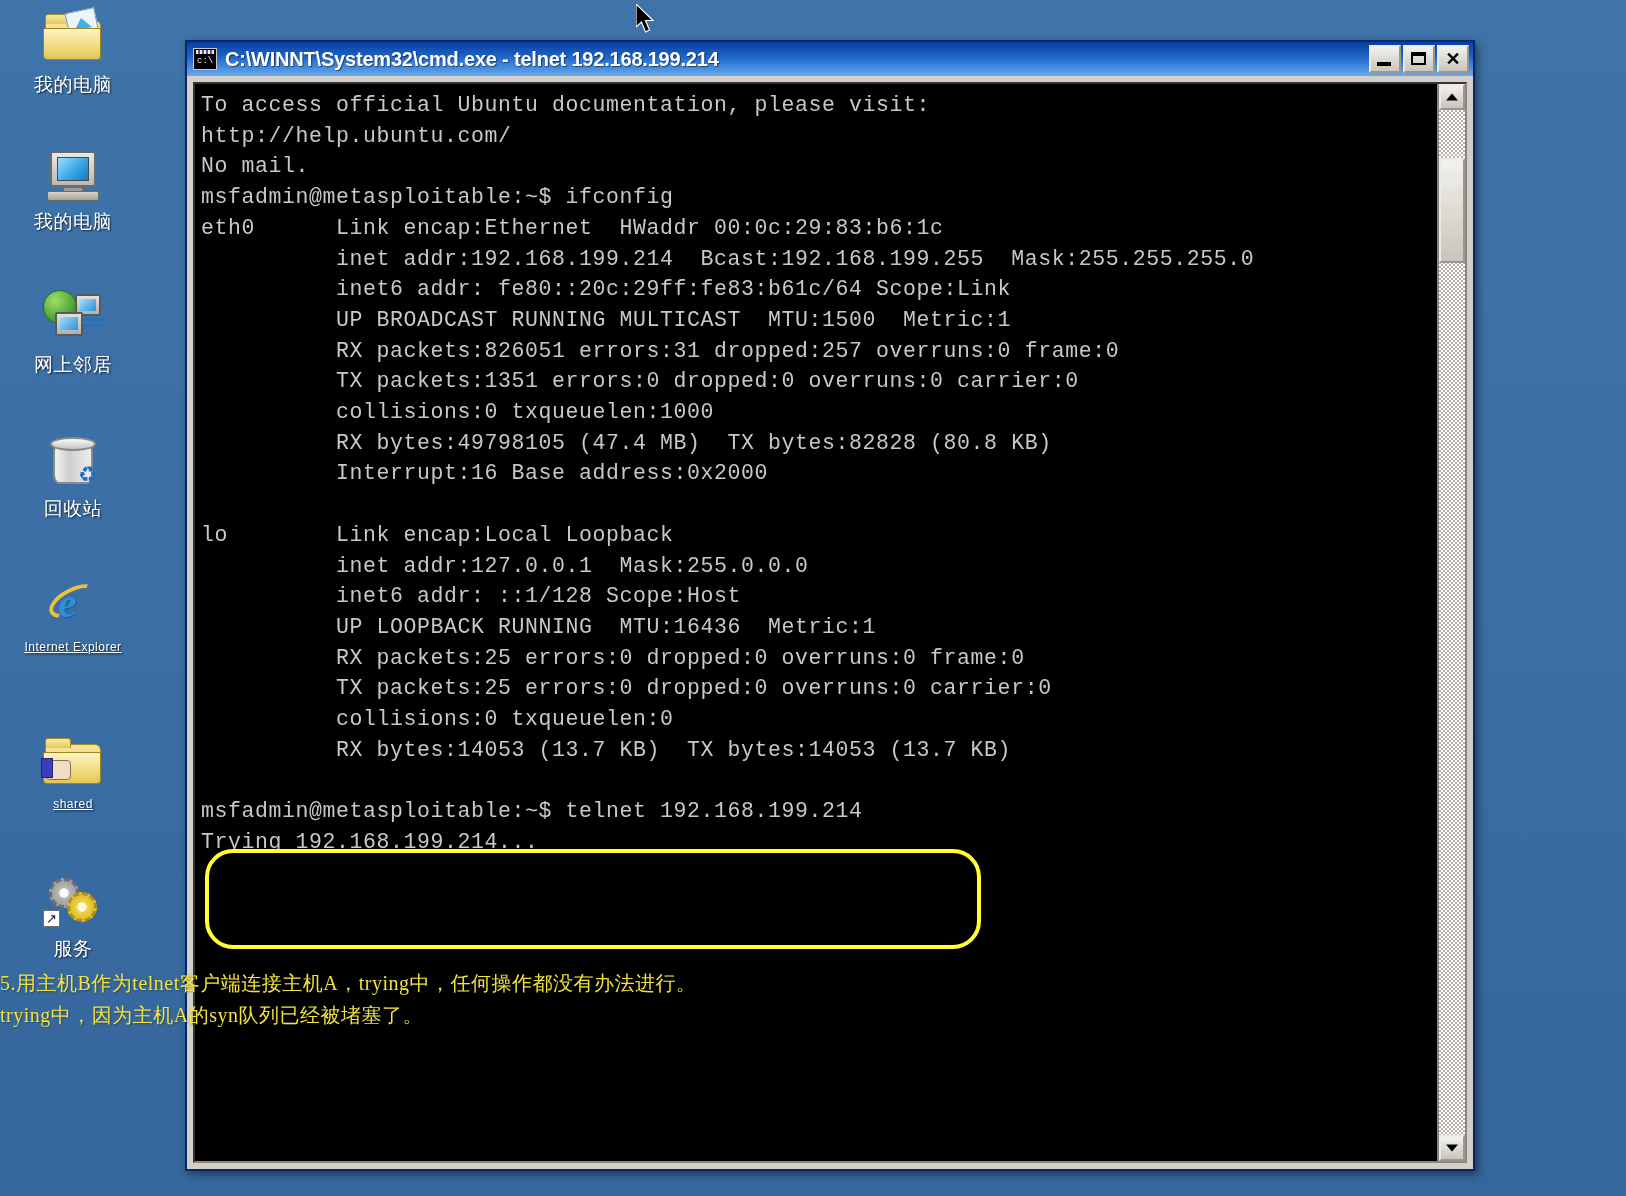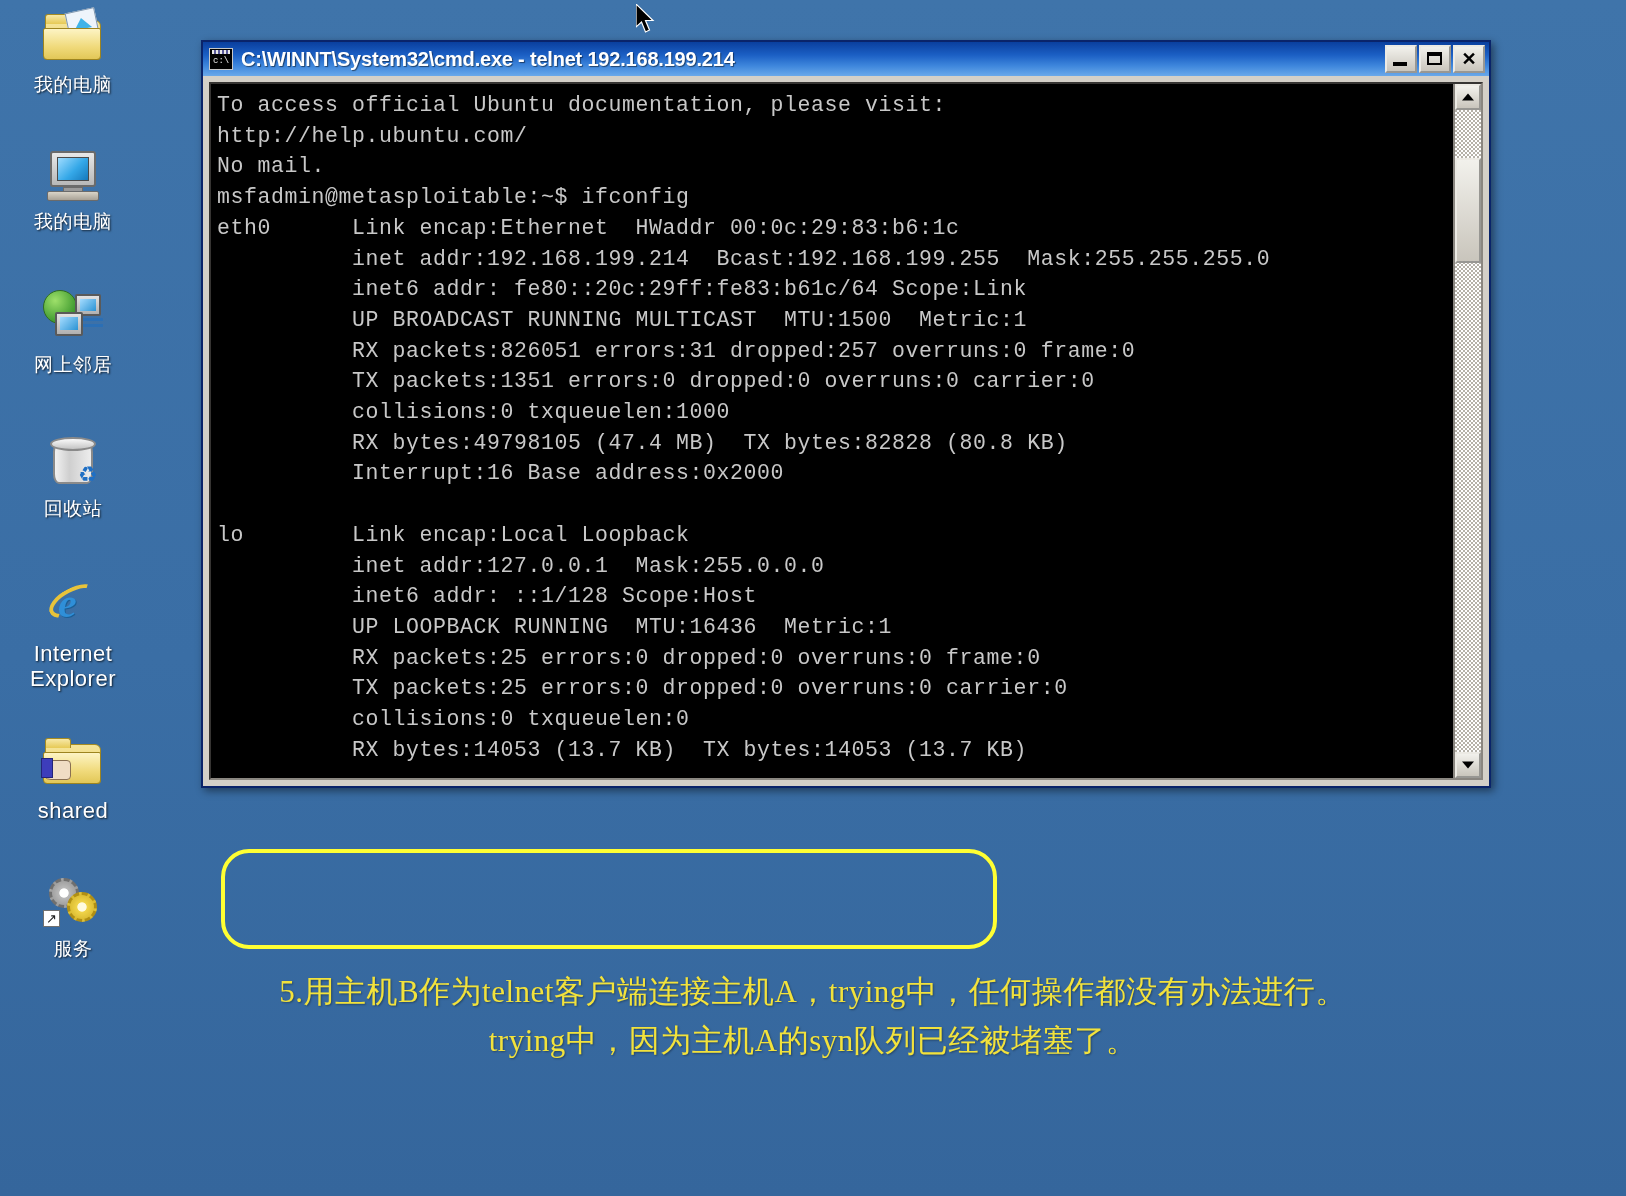--- a/index.html
+++ b/index.html
@@ -34,21 +34,21 @@
   .desk-icon .glyph {
     width: 64px;
     height: 60px;
     margin: 0 auto 6px auto;
     position: relative;
   }
   .desk-icon .lbl {
     text-shadow: 1px 1px 2px rgba(0,0,0,0.75);
     letter-spacing: 0.5px;
   }
-  .desk-icon.latin .lbl { font-size: 22px; }
+  .desk-icon.latin .lbl { font-size: 12px; text-decoration: underline; }
 
   
   .ic-folder-back {
     position: absolute; left: 4px; top: 12px; width: 56px; height: 40px;
     background: linear-gradient(180deg,#f5e59a 0%, #e9cf62 100%);
     border: 1px solid #a58b22; border-radius: 2px 6px 3px 3px;
   }
   .ic-folder-tab {
     position: absolute; left: 4px; top: 6px; width: 26px; height: 10px;
     background: linear-gradient(180deg,#f7e9a8,#e6c955);
@@ -193,26 +193,25 @@
     left: 636px; top: 4px;
     width: 0; height: 0;
     pointer-events: none;
   }
   #cursor svg { display: block; }
 
   
   #console-window {
     position: absolute;
     left: 185px; top: 40px;
-    width: 1290px; height: 748px;
+    width: 1290px; height: 1131px;
     background: #d4d0c8;
     border: 2px solid #0a246a;
     border-top: none;
     box-shadow: 3px 3px 8px rgba(0,0,0,0.45);
-    margin-left: 16px;
   }
   #titlebar {
     height: 36px;
     background: linear-gradient(180deg,#0a3f9e 0%, #1b5fc4 38%, #3e86dc 70%, #6aa9ea 100%);
     display: flex; align-items: center;
     padding: 0 4px 0 6px;
     border: 2px solid #0a246a; border-bottom: none;
     margin: -0px -2px 0 -2px;
   }
   #titlebar-icon {
@@ -337,24 +336,23 @@
     background: linear-gradient(180deg,#f2f1ec,#c9c5bc);
     border: 2px outset #eceae4;
     cursor: default;
   }
 
   
   #caption {
     position: absolute;
     left: 0; right: 0;
     top: 968px;
-    text-align: center;
     color: #f2e23c;
     font-family: "Liberation Serif", "DejaVu Serif", serif;
-    font-size: 31px;
+    font-size: 20px;
     line-height: 1.58;
     text-shadow: 1px 1px 2px rgba(0,0,0,0.35);
     letter-spacing: 0.5px;
   }
   #caption .line { display: block; }
 </style>
 </head>
 <body>
 
 <div id="desktop">

